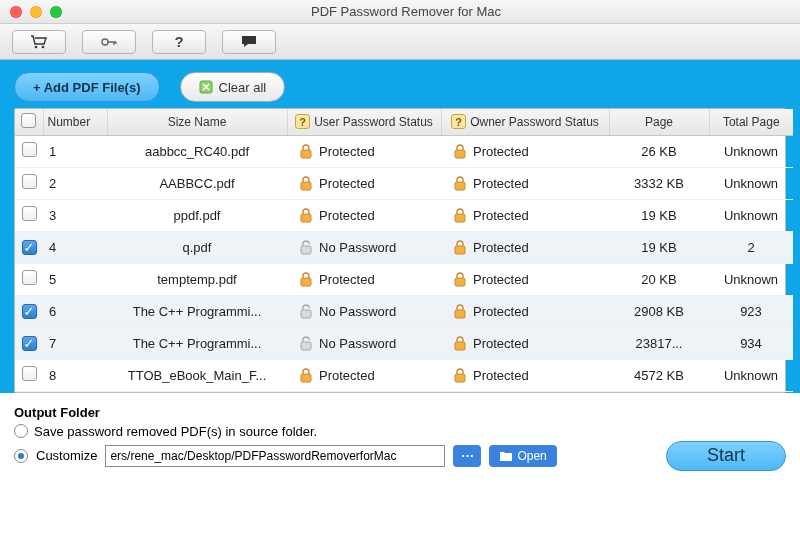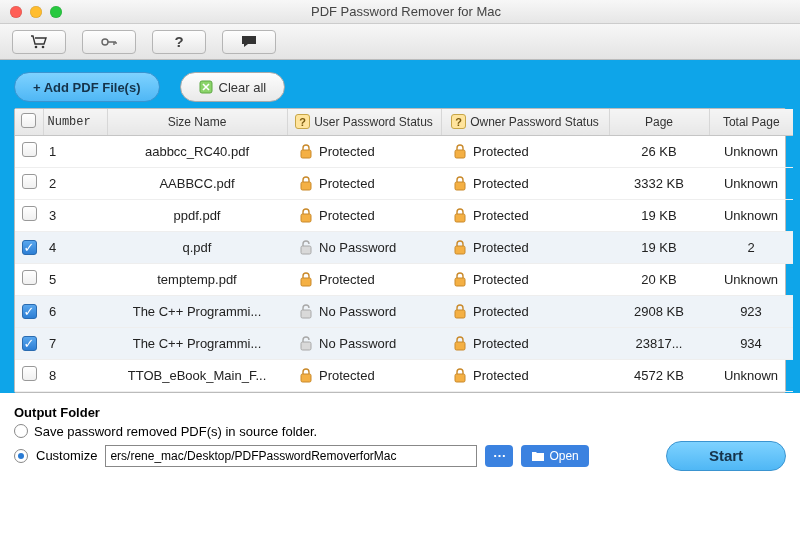--- a/index.html
+++ b/index.html
@@ -126,34 +126,34 @@
   .radio-row { display:flex; align-items:center; gap:6px; font-size:13px; margin:2px 0; }
   .radio {
     width:14px; height:14px; border:1px solid #888; border-radius:50%;
     display:inline-flex; align-items:center; justify-content:center; background:#fff;
   }
   .radio.checked::after {
     content:""; width:6px; height:6px; background:#2a7bd4; border-radius:50%;
   }
   .path-input {
     border:1px solid #888; background:#fff; height:22px; font-size:12px;
-    padding:0 4px; width:372px;
+    padding:0 4px; width:340px;
   }
   .more-btn {
     width:28px; height:22px; background:#3b82e0; color:#fff; border-radius:4px;
     display:inline-flex; align-items:center; justify-content:center; font-weight:700;
   }
   .open-btn {
     height:22px; padding:0 10px; background:#3b82e0; color:#fff; border-radius:4px;
     display:inline-flex; align-items:center; gap:4px; font-size:12px;
   }
   .start-btn {
     height:30px; width:120px; border-radius:15px;
     background: linear-gradient(#7ed2ff,#4fb7f5);
-    color:#15334a; font-weight:700; font-size:15px;
+    color:#15334a; font-weight:400; font-size:18px;
     border:1px solid #3a94d0;
     display:inline-flex; align-items:center; justify-content:center;
   }
   .bottom-row2 { display:flex; align-items:center; gap:8px; }
   .spacer { flex:1; }
   svg { display:block; }
 </style>
 </head>
 <body>
 
@@ -212,21 +212,21 @@
           <col class="col-num">
           <col class="col-file">
         <col class="col-user">
           <col class="col-owner">
           <col class="col-size">
           <col class="col-page">
       </colgroup>
       <thead>
         <tr>
           <th><span class="chk"></span></th>
-          <th style="text-align:left;font-family:Liberation Mono, monospace;">Number</th>
+          <th style="text-align:left;">Number</th>
           <th>Size Name</th>
           <th><span class="help-badge">?</span><span>User Password Status</span></th>
           <th><span class="help-badge">?</span><span>Owner Password Status</span></th>
           <th>Page</th>
           <th>Total Page</th>
         </tr>
       </thead>
       <tbody id="tbody">
           <tr>
             <td style="text-align:center;"><span class="chk"></span></td>

